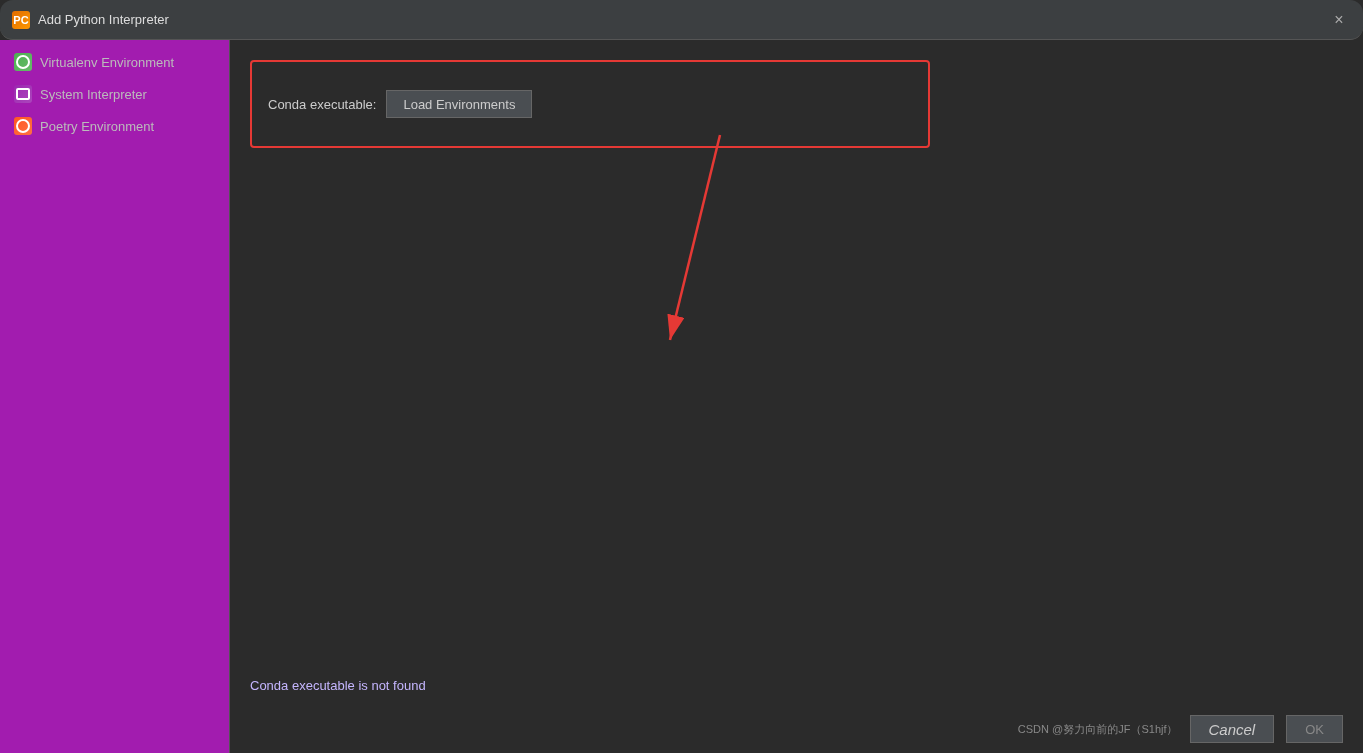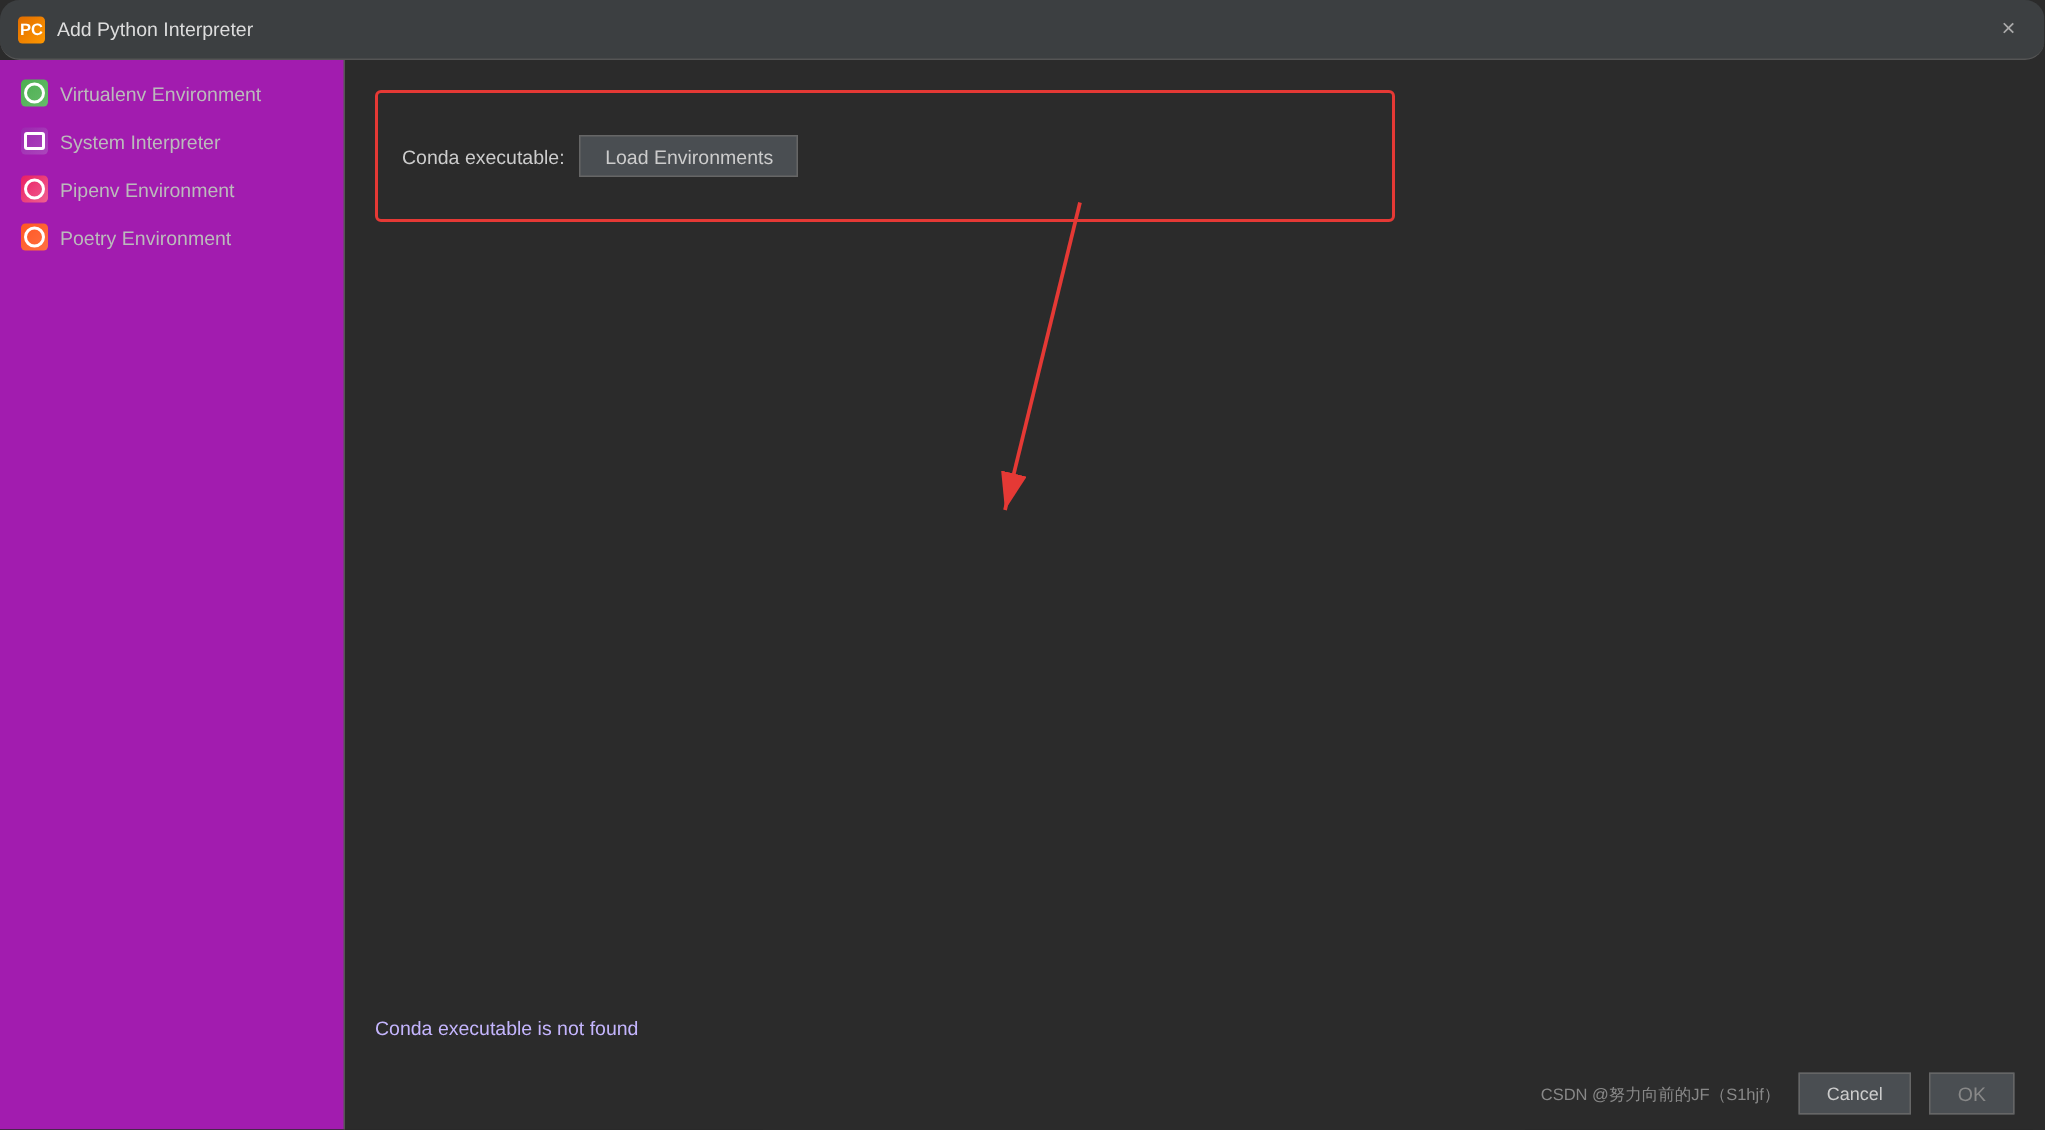--- a/index.html
+++ b/index.html
@@ -232,24 +232,25 @@
       position: absolute;
       bottom: 10px;
       right: 140px;
       color: #888;
       font-size: 11px;
     }
     .cancel-btn {
       background: #4a4e52;
       border: 1px solid #666;
       color: #ccc;
-      font-size: 12px;
+      font-size: 15px;
       padding: 5px 18px;
       cursor: pointer;
       height: 28px;
+      font-style: italic;
     }
     .ok-btn {
       background: #4a4e52;
       border: 1px solid #666;
       color: #888;
       font-size: 13px;
       padding: 5px 18px;
       cursor: pointer;
       height: 28px;
     }
@@ -270,24 +271,20 @@
 <div class="dialog-content">
 
   <div class="sidebar">
     <div class="sidebar-item">
       <div class="sidebar-icon icon-virtualenv"></div>
       <span>Virtualenv Environment</span>
     </div>
     <div class="sidebar-item">
       <div class="sidebar-icon icon-system"></div>
       <span>System Interpreter</span>
-    </div>
-    <div class="sidebar-item">
-      <div class="sidebar-icon icon-pipenv"></div>
-      <span>Pipenv Environment</span>
     </div>
     <div class="sidebar-item">
       <div class="sidebar-icon icon-poetry"></div>
       <span>Poetry Environment</span>
     </div>
   </div>
 
   <div class="main-panel">
 
     <div class="conda-box">

